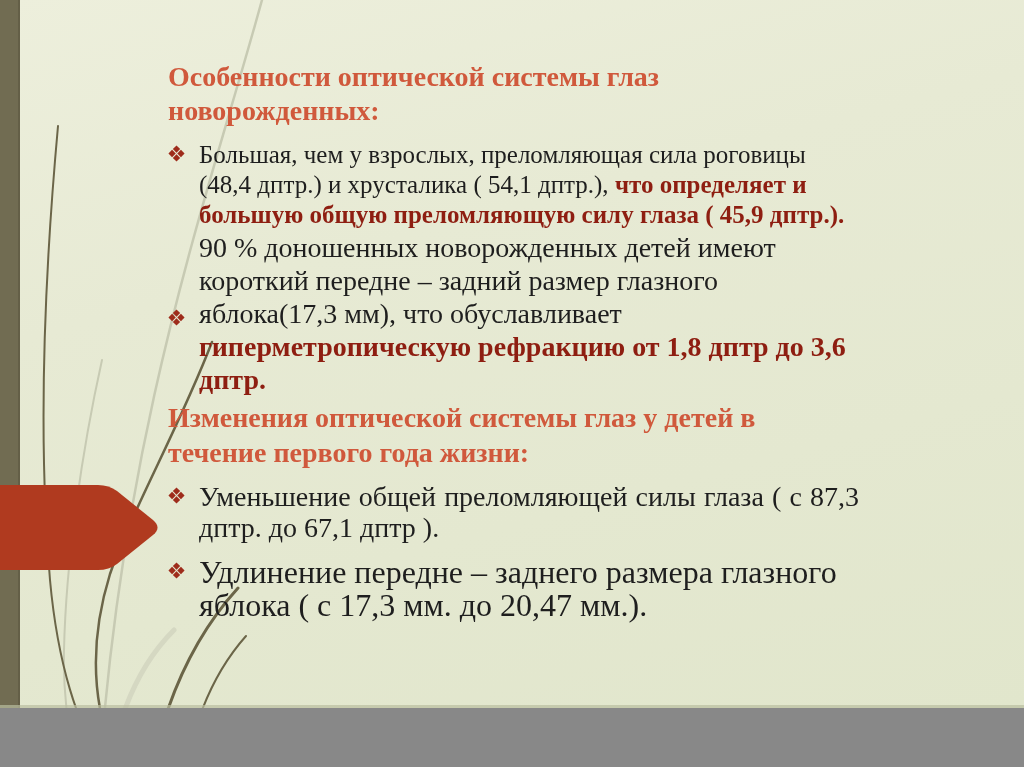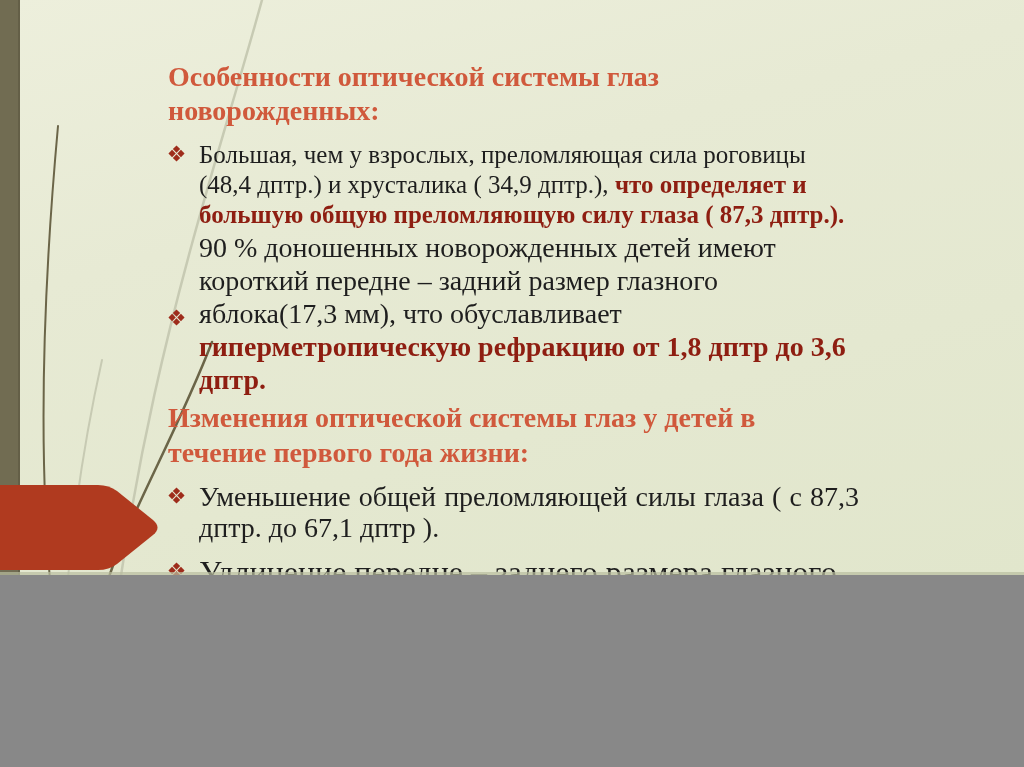--- a/index.html
+++ b/index.html
@@ -1,18 +1,18 @@
 <!DOCTYPE html>
 <html style="--c-title: #D0593C; --c-emphasis: #8E1E11; --c-body: #1E1E1E; --c-bullet_marker: #9E2C1B; --c-arrow: #B03A1F; --c-bar: #716C52; --c-background_top: #EDEFDC; --c-background_bottom: #E1E6CC; --c-grass_dark: #6B6548; --c-grass_light: #C7CAB3; --c-grass_pale: #D5D8C2; --c-bottom_line: #B9BD9F;"><head>
 <meta charset="utf-8">
 <style>
   html,body{margin:0;padding:0;background:#888;}
   .slide{
     position:relative;
-    width:1024px;height:575px;
+    width:1024px;height:708px;
     margin:0 auto;
     overflow:hidden;
     background:linear-gradient(165deg, var(--c-background_top,#EDEFDC) 0%, #E7EAD4 35%, var(--c-background_bottom,#E1E6CC) 100%);
     font-family:"Liberation Serif","DejaVu Serif",serif;
   }
   .grass{position:absolute;left:0;top:0;z-index:1;}
   .left-bar{
     position:absolute;left:0;top:0;bottom:0;width:18px;z-index:2;
     background:var(--c-bar,#716C52);
     border-right:2px solid rgba(78,73,52,.35);
@@ -88,21 +88,21 @@
 
     <div class="bullet b1">
       <svg class="marker" viewBox="0 0 20 20">
         <g fill="#9E2C1B">
           <path d="M10,0.5 L14.3,4.8 L10,9.1 L5.7,4.8 Z"></path>
           <path d="M4.8,5.7 L9.1,10 L4.8,14.3 L0.5,10 Z"></path>
           <path d="M15.2,5.7 L19.5,10 L15.2,14.3 L10.9,10 Z"></path>
           <path d="M10,10.9 L14.3,15.2 L10,19.5 L5.7,15.2 Z"></path>
         </g>
       </svg>
-      <p><span>Большая, чем у взрослых, преломляющая сила роговицы (48,4 дптр.) и хрусталика ( 34,9 дптр.), </span><span class="emph">что определяет и большую общую преломляющую силу глаза ( 87,3 дптр.).</span></p>
+      <p><span>Большая, чем у взрослых, преломляющая сила роговицы (48,4 дптр.) и хрусталика ( 54,1 дптр.), </span><span class="emph">что определяет и большую общую преломляющую силу глаза ( 45,9 дптр.).</span></p>
     </div>
 
     <div class="bullet b2">
       <svg class="marker" viewBox="0 0 20 20">
         <g fill="#9E2C1B">
           <path d="M10,0.5 L14.3,4.8 L10,9.1 L5.7,4.8 Z"></path>
           <path d="M4.8,5.7 L9.1,10 L4.8,14.3 L0.5,10 Z"></path>
           <path d="M15.2,5.7 L19.5,10 L15.2,14.3 L10.9,10 Z"></path>
           <path d="M10,10.9 L14.3,15.2 L10,19.5 L5.7,15.2 Z"></path>
         </g>

